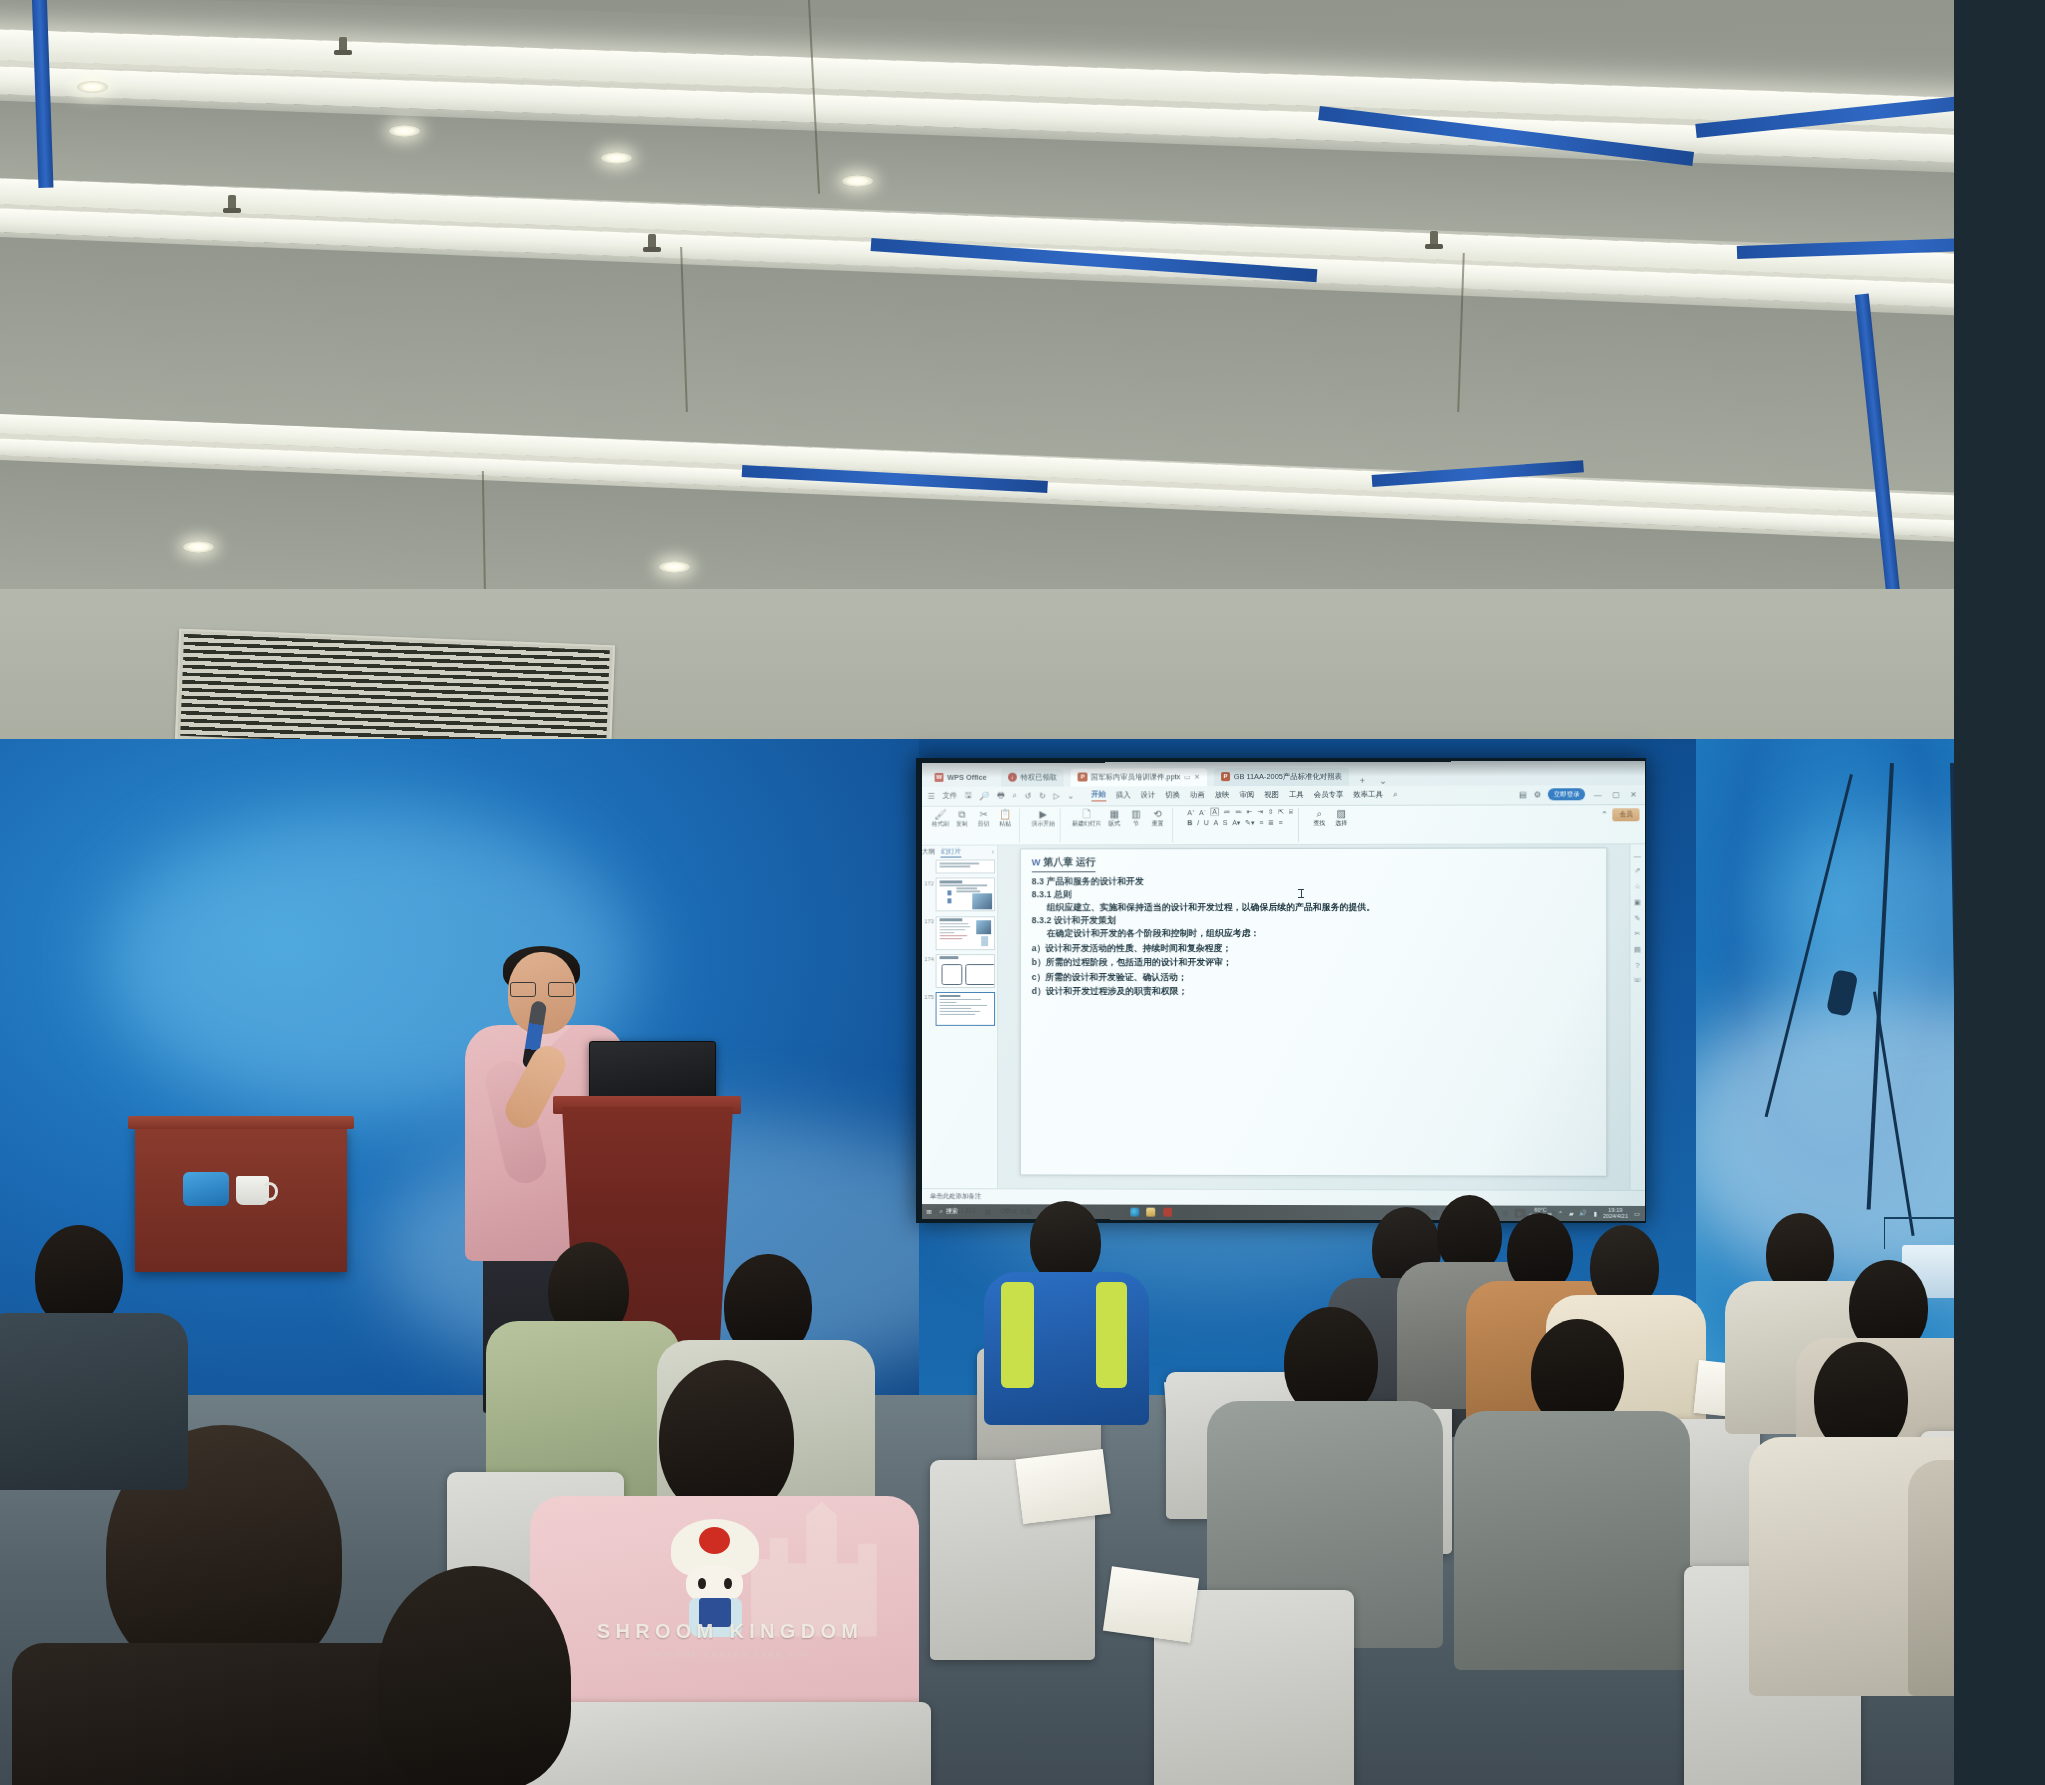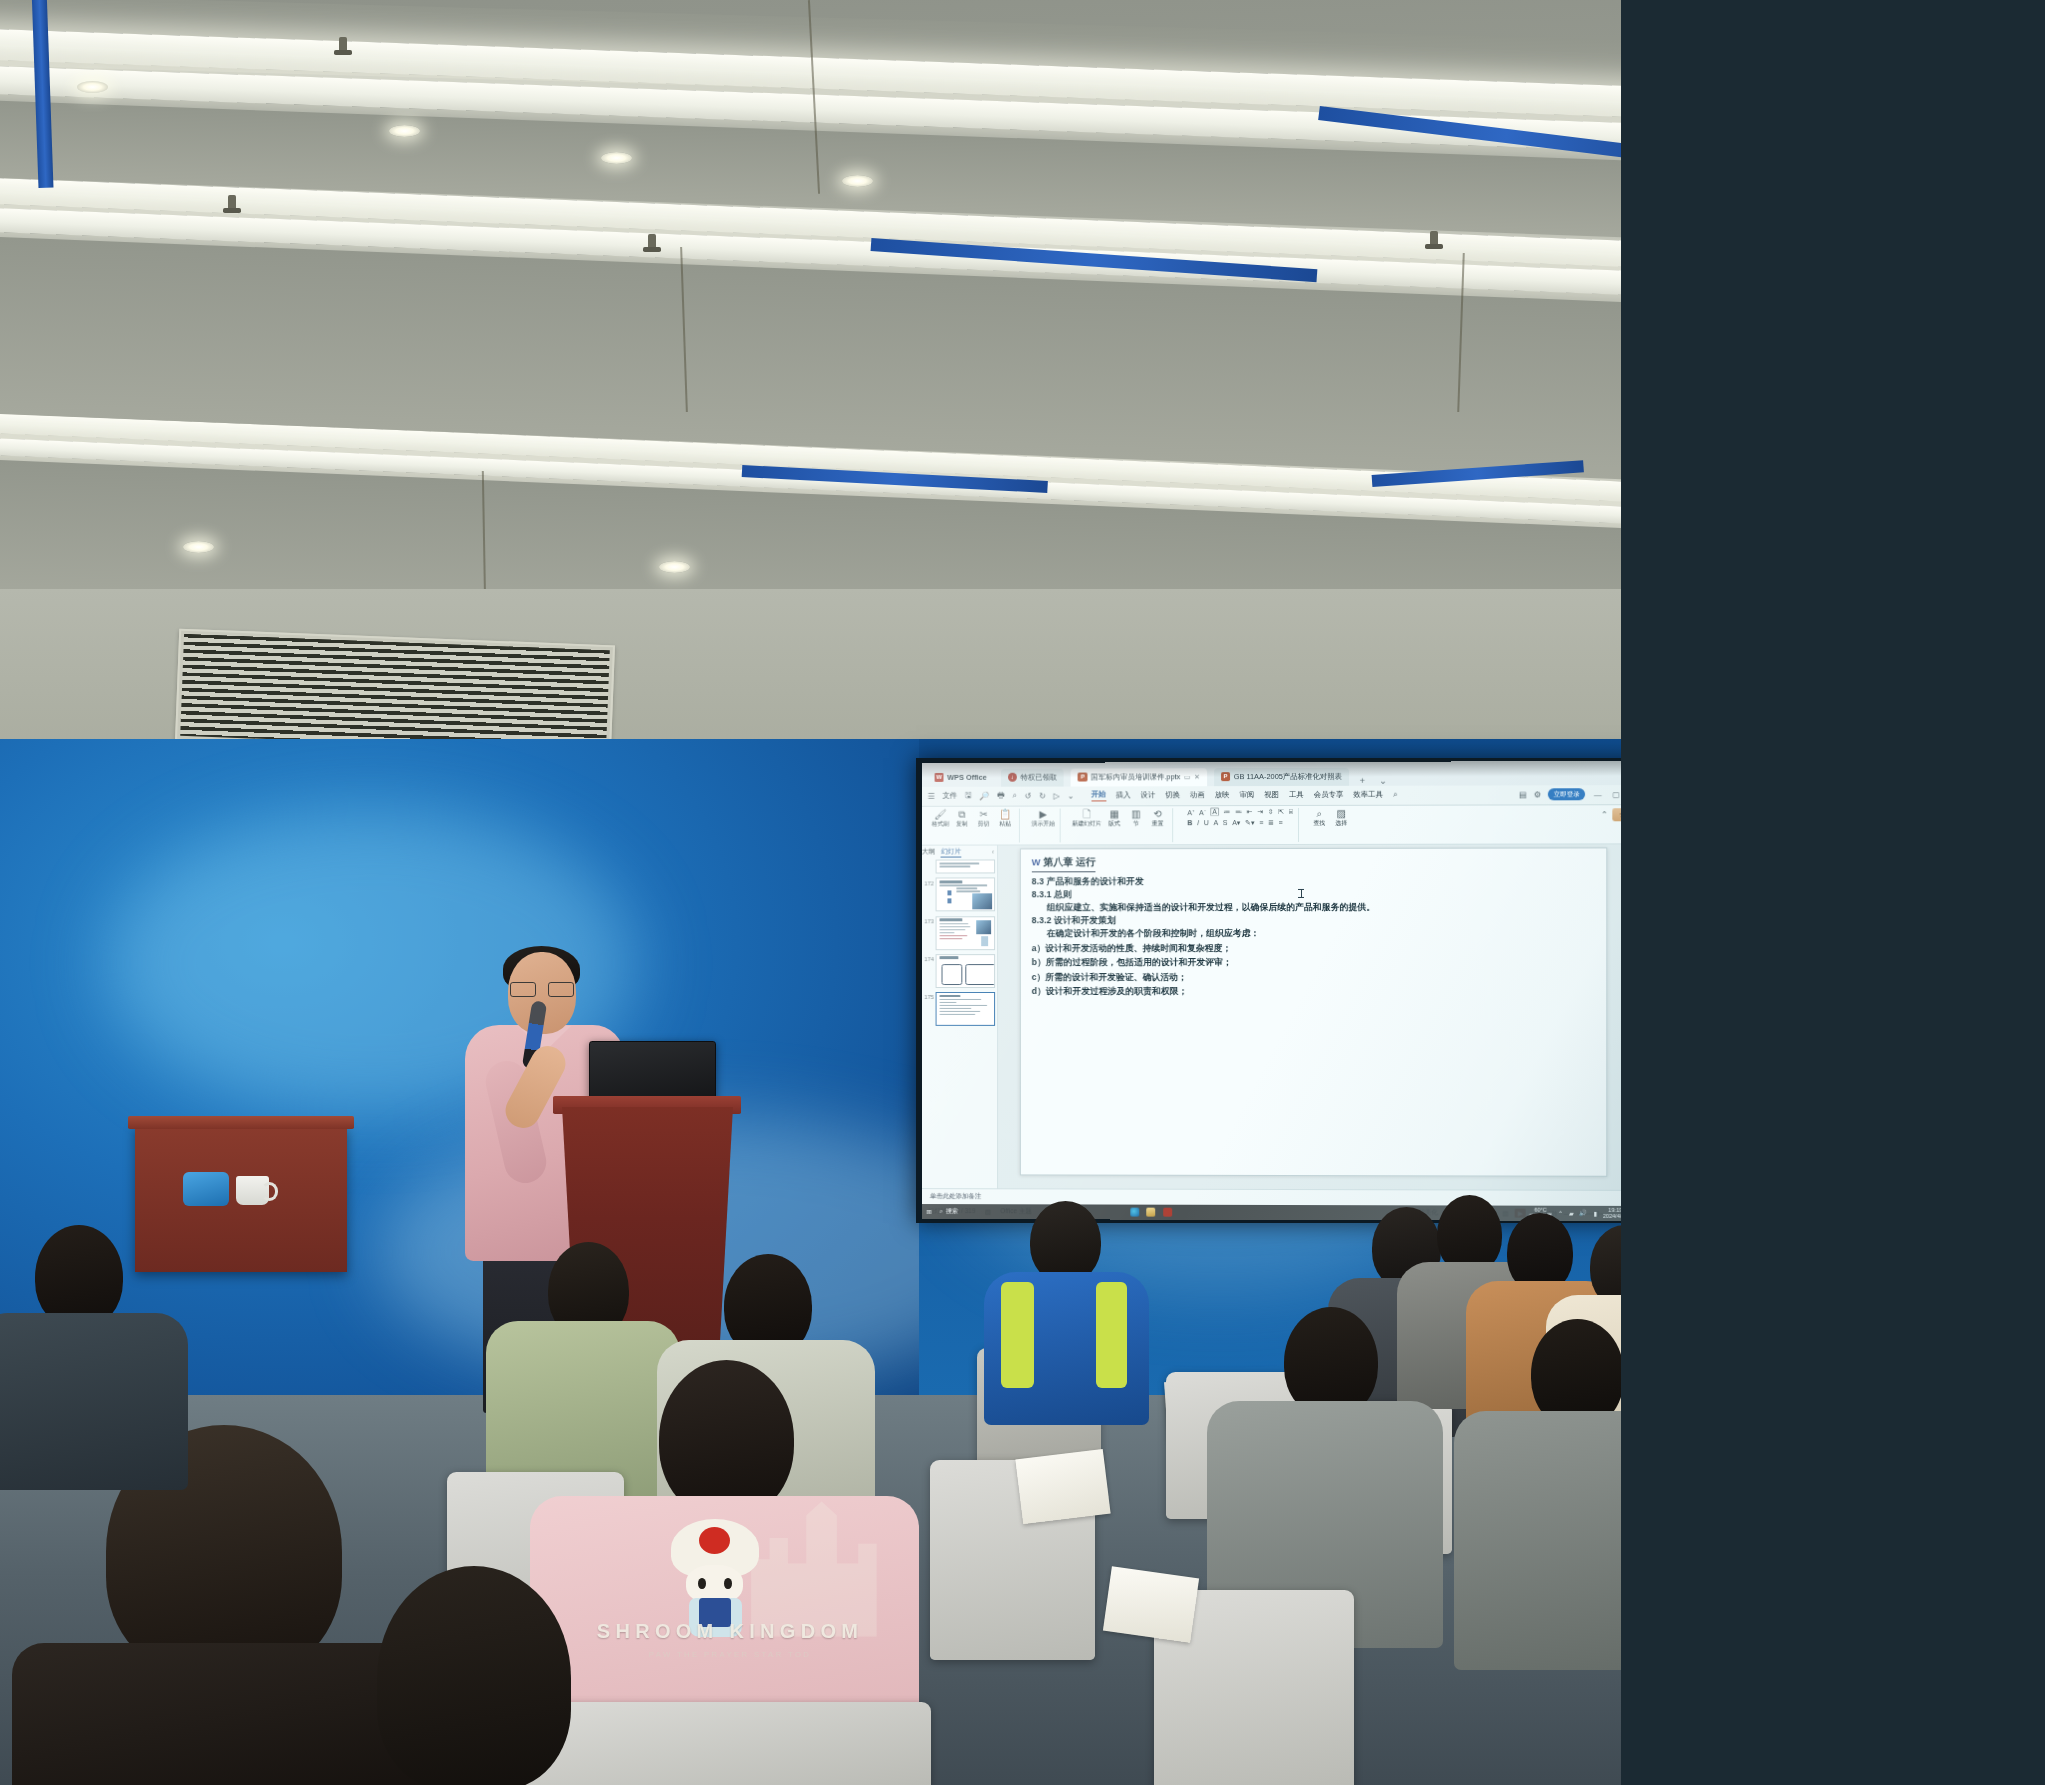--- a/index.html
+++ b/index.html
@@ -1,19 +1,19 @@
 <!DOCTYPE html>
 <html style="font-size:9.4px"><head>
 <meta charset="utf-8">
 <style>
   * { margin:0; padding:0; box-sizing:border-box; }
   html,body { width:2046px; height:1786px; overflow:hidden; background:#1b2a33;
     font-family:"Liberation Sans", sans-serif; }
 
-  #stage { position:relative; width:1621px; height:1786px; overflow:hidden;text-decoration:underline; }
+  #stage { position:relative; width:1954px; height:1786px; overflow:hidden;text-decoration:underline; }
 
   
   .ceiling { position:absolute; left:0; top:0; width:2046px; height:695px;
     background:linear-gradient(178deg,#8e9289 0%,#9a9e94 30%,#a7aa9f 60%,#b0b3a8 100%); }
   .cpanel { position:absolute; background:linear-gradient(180deg,#93978d,#a5a89d);
     transform-origin:left center; }
   .lightstrip { position:absolute; background:linear-gradient(180deg,#fdfdf6,#eef0e6 55%,#d9dbd0);
     box-shadow:0 0 25px 8.2px rgba(255,255,240,.55); transform-origin:left center; }
   .bluestripe { position:absolute; background:linear-gradient(90deg,#1e4fa0,#2f68c4,#1b4893);
     transform-origin:left center; }

